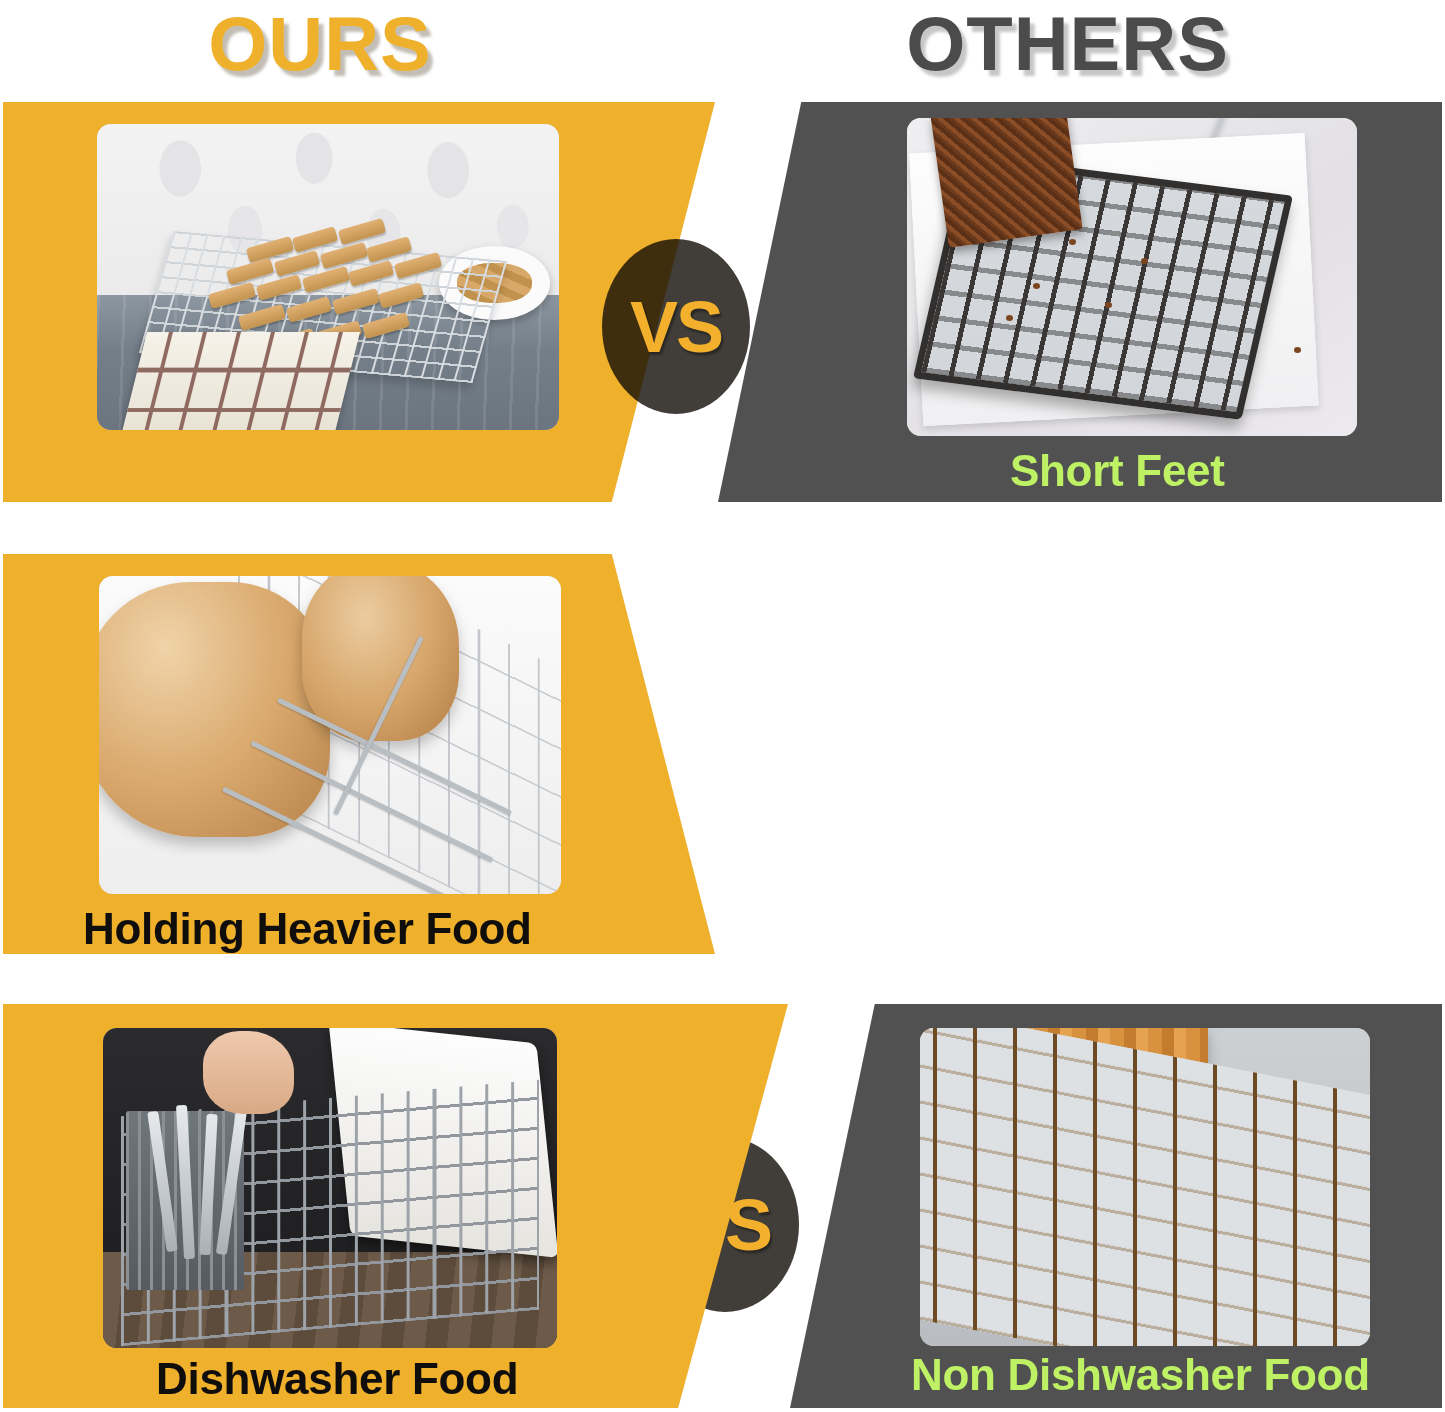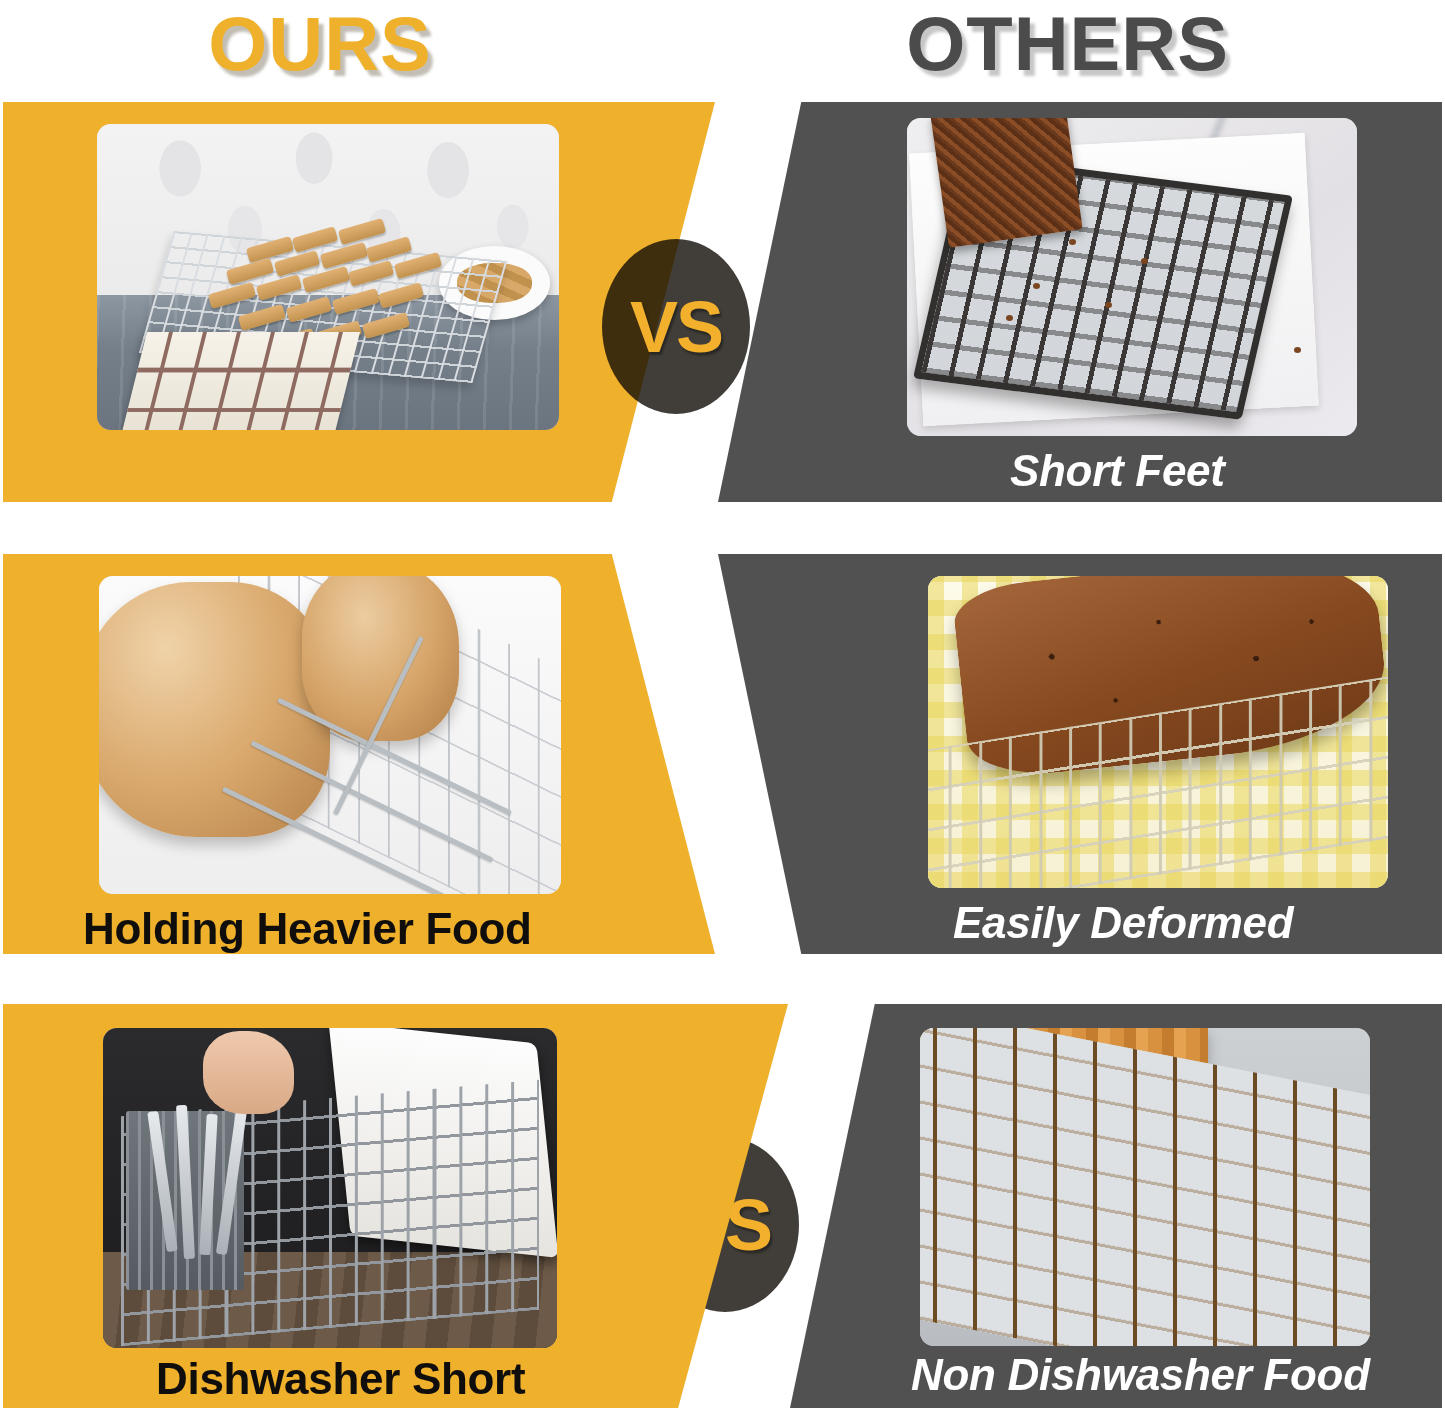--- a/index.html
+++ b/index.html
@@ -41,21 +41,21 @@
 
   
   .photo{position:absolute;border-radius:14px;overflow:hidden;background:#cfcfcf;}
 
   
   .cap{
     position:absolute;font-size:44px;font-weight:bold;white-space:nowrap;
     letter-spacing:-.3px;
   }
   .cap-dark{color:#100E0C;}
-  .cap-light{color:#ffffff;font-style:italic;}
+  .cap-light{color:#bef264;}
 
   
   .vs{
     position:absolute;border-radius:50%;background:rgba(17,14,8,.80);
     display:flex;align-items:center;justify-content:center;
     color:#F2B02C;font-size:72px;font-weight:bold;letter-spacing:-2px;
     text-shadow:2px 3px 2px rgba(0,0,0,.35);
   }
   #vs1{left:602px;top:137px;width:148px;height:175px;}
   #vs2{left:651px;top:583px;width:148px;height:175px;}
@@ -263,30 +263,20 @@
         <div class="a3-l2"></div>
         <div class="a3-wire" style="left:36%;top:56%;width:56%;height:5px;transform:rotate(26deg);"></div>
         <div class="a3-wire" style="left:30%;top:70%;width:58%;height:5px;transform:rotate(26deg);"></div>
         <div class="a3-wire" style="left:24%;top:84%;width:56%;height:5px;transform:rotate(26deg);"></div>
         <div class="a3-wire" style="left:60%;top:16%;width:5px;height:62%;transform:rotate(26deg);"></div>
       </div>
     </div>
     <div class="cap cap-dark" style="left:80px;top:350px;">Holding Heavier Food</div>
   </div>
 
-  <div class="panel p-others" id="r2-others">
-    <div class="photo" style="left:210px;top:22px;width:460px;height:312px;">
-      <div class="art">
-        <div class="a4-bg"></div>
-        <div class="a4-loaf"></div>
-        <div class="a4-mesh"></div>
-      </div>
-    </div>
-    <div class="cap cap-light" style="left:235px;top:344px;">Easily Deformed</div>
-  </div>
 
   <div class="vs" id="vs2">VS</div>
 </div>
 
 <div class="row" id="row3">
 
   <div class="panel p-ours" id="r3-ours">
     <div class="photo" style="left:100px;top:24px;width:454px;height:320px;">
       <div class="art">
         <div class="a5-bg"></div>
@@ -294,21 +284,21 @@
         <div class="a5-tray"></div>
         <div class="a5-basket"></div>
         <div class="a5-cutbox"></div>
         <div class="a5-knife" style="left:12%;top:26%;height:44%;transform:rotate(-8deg);"></div>
         <div class="a5-knife" style="left:17%;top:24%;height:48%;transform:rotate(-3deg);"></div>
         <div class="a5-knife" style="left:22%;top:27%;height:44%;transform:rotate(3deg);"></div>
         <div class="a5-knife" style="left:27%;top:25%;height:46%;transform:rotate(8deg);"></div>
         <div class="a5-hand"></div>
       </div>
     </div>
-    <div class="cap cap-dark" style="left:153px;top:350px;">Dishwasher Short</div>
+    <div class="cap cap-dark" style="left:153px;top:350px;">Dishwasher Food</div>
   </div>
 
   <div class="panel p-others" id="r3-others">
     <div class="photo" style="left:130px;top:24px;width:450px;height:318px;">
       <div class="art">
         <div class="a6-bg"></div>
         <div class="a6-wood"></div>
         <div class="a6-mesh"></div>
       </div>
     </div>

